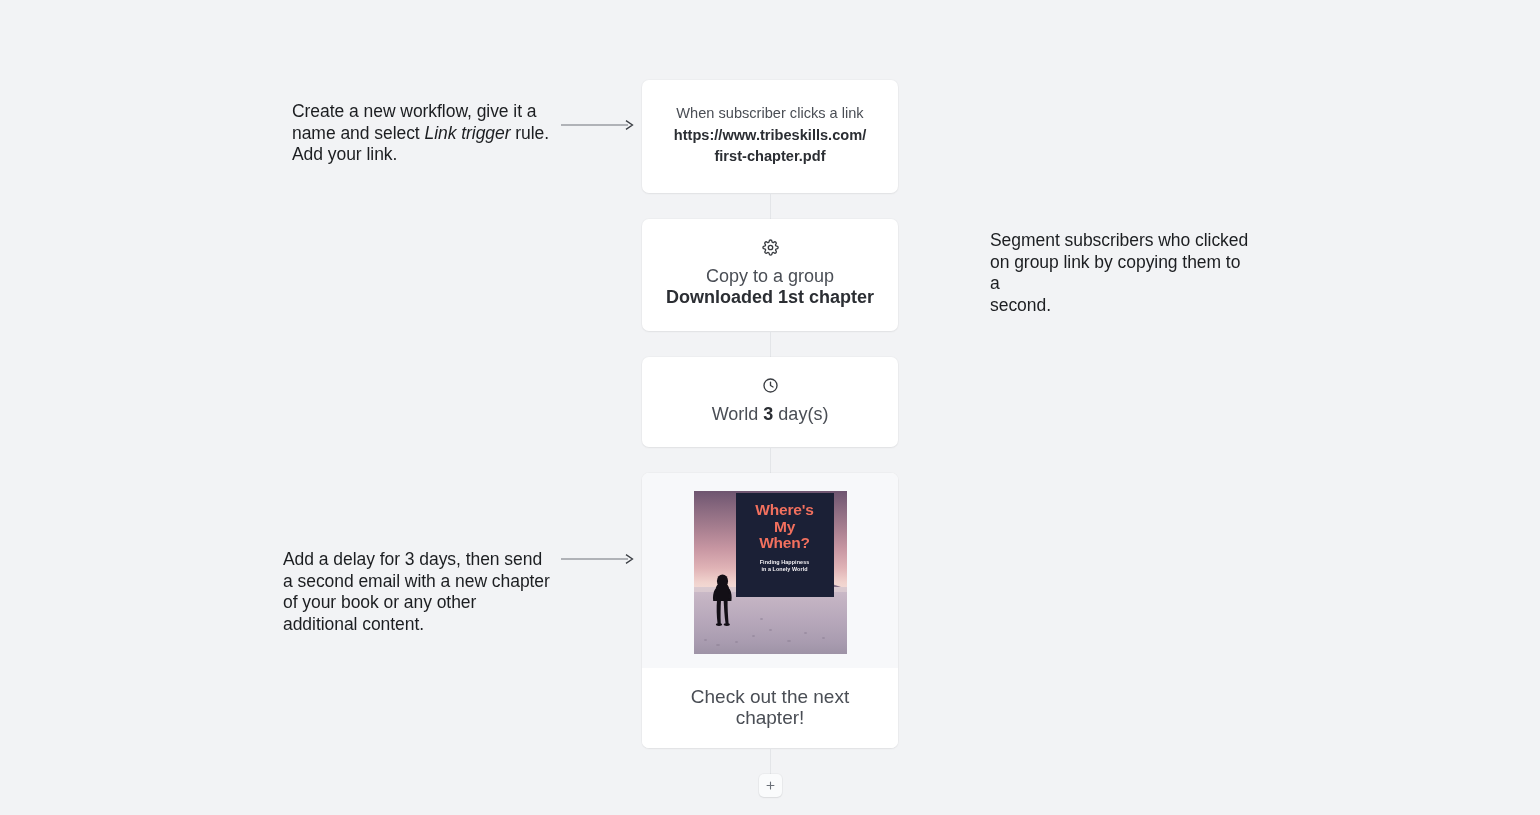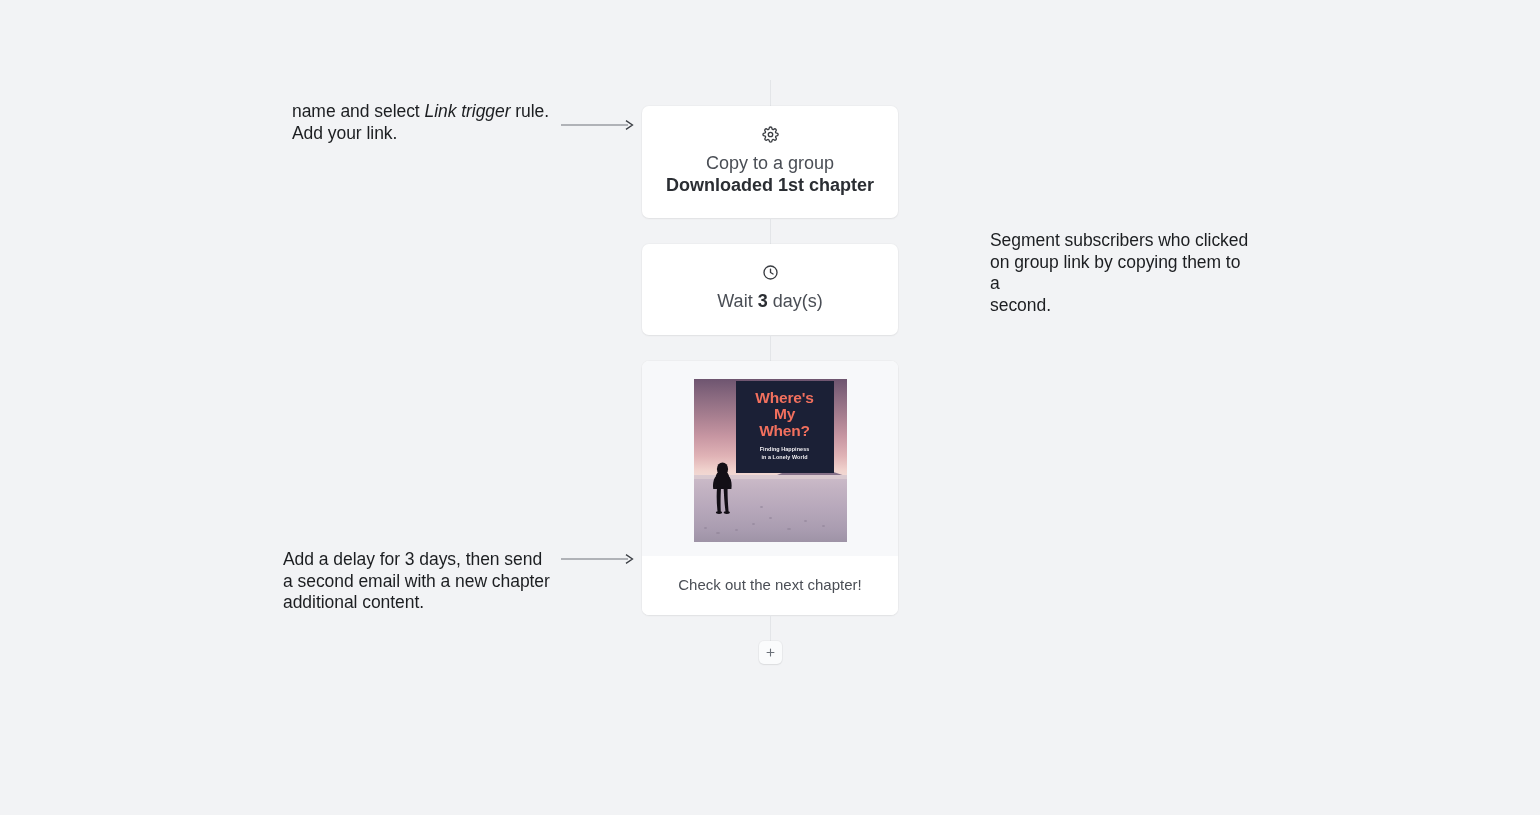--- a/index.html
+++ b/index.html
@@ -87,21 +87,21 @@
   .card-email { padding:0; overflow:hidden; }
   .email-media {
     background:#f7f8fa;
     padding:18px 0 14px;
     display:flex;
     justify-content:center;
   }
   .email-caption {
     background:#ffffff;
     padding:18px 16px 20px;
-    font-size:15px;
+    font-size:19px;
     line-height:21px;
     color:#4a4e55;
   }
 
   
   .book {
     position:relative;
     width:153px;
     height:163px;
     overflow:hidden;
@@ -160,21 +160,21 @@
     width:25px;
     height:52px;
   }
   .figure svg { display:block; width:25px; height:52px; }
   
   .title-panel {
     position:absolute;
     left:42px;
     top:2px;
     width:98px;
-    height:92px;
+    height:104px;
     background:#1b2036;
     display:flex;
     flex-direction:column;
     align-items:center;
     justify-content:flex-start;
     padding-top:9px;
   }
   .book-title {
     font-size:15.5px;
     line-height:16.5px;
@@ -209,33 +209,35 @@
     cursor:pointer;
   }
   .add-btn svg { display:block; width:11px; height:11px; color:#6b7078; }
 </style>
 </head>
 <body style="background: rgb(242, 243, 245);">
 
 <div id="canvas">
 
   <div class="annotation ann-left" style="left:292px; top:101px; width:262px;">
+    <div>Create a new workflow, give it a</div>
     <div><span>name and select </span><em>Link trigger</em><span> rule.</span></div>
     <div>Add your link.</div>
   </div>
 
   <div class="annotation ann-right" style="left:990px; top:230px; width:260px;">
     <div>Segment subscribers who clicked</div>
     <div>on group link by copying them to a</div>
     <div>second.</div>
   </div>
 
   <div class="annotation ann-left" style="left:283px; top:518px; width:268px;margin-top:31px;">
     <div>Add a delay for 3 days, then send</div>
     <div>a second email with a new chapter</div>
+    <div>of your book or any other</div>
     <div>additional content.</div>
   </div>
 
   <div class="arrow" style="left:560px; top:118px;">
     <svg width="76" height="14" viewBox="0 0 76 14" fill="none">
       <path d="M1 7 H68" stroke="#6f737a" stroke-width="1.2"></path>
       <path d="M66 2.6 L72.5 7 L66 11.4" stroke="#3b3e44" stroke-width="1.3" fill="none"></path>
     </svg>
   </div>
 
@@ -245,20 +247,27 @@
 
   <div class="arrow" style="left:560px; top:552px;">
     <svg width="76" height="14" viewBox="0 0 76 14" fill="none">
       <path d="M1 7 H68" stroke="#6f737a" stroke-width="1.2"></path>
       <path d="M66 2.6 L72.5 7 L66 11.4" stroke="#3b3e44" stroke-width="1.3" fill="none"></path>
     </svg>
   </div>
 
   <div id="flow">
 
+    <div class="card card-trigger">
+      <div class="card-body">
+        <div class="card-line">When subscriber clicks a link</div>
+        <div class="card-line strong">https://www.tribeskills.com/</div>
+        <div class="card-line strong">first-chapter.pdf</div>
+      </div>
+    </div>
 
     <div class="connector"></div>
 
     <div class="card card-group">
       <div class="card-body">
         <span class="card-icon">
           <svg viewBox="0 0 24 24" fill="none" stroke="#3a3d42" stroke-width="1.9" stroke-linecap="round" stroke-linejoin="round">
             <circle cx="12" cy="12" r="3.1"></circle>
             <path d="M19.3 14.9a1.6 1.6 0 0 0 .33 1.77l.06.06a1.95 1.95 0 1 1-2.76 2.76l-.06-.06a1.6 1.6 0 0 0-1.77-.33 1.6 1.6 0 0 0-.97 1.47v.17a1.95 1.95 0 0 1-3.9 0v-.09a1.6 1.6 0 0 0-1.05-1.47 1.6 1.6 0 0 0-1.77.33l-.06.06a1.95 1.95 0 1 1-2.76-2.76l.06-.06a1.6 1.6 0 0 0 .33-1.77 1.6 1.6 0 0 0-1.47-.97H3.3a1.95 1.95 0 0 1 0-3.9h.09A1.6 1.6 0 0 0 4.86 9.1a1.6 1.6 0 0 0-.33-1.77l-.06-.06A1.95 1.95 0 1 1 7.23 4.5l.06.06a1.6 1.6 0 0 0 1.77.33h.08A1.6 1.6 0 0 0 10.1 3.4V3.3a1.95 1.95 0 0 1 3.9 0v.09a1.6 1.6 0 0 0 .97 1.47 1.6 1.6 0 0 0 1.77-.33l.06-.06a1.95 1.95 0 1 1 2.76 2.76l-.06.06a1.6 1.6 0 0 0-.33 1.77v.08a1.6 1.6 0 0 0 1.47.97h.17a1.95 1.95 0 0 1 0 3.9h-.09a1.6 1.6 0 0 0-1.42.92z"></path>
           </svg>
@@ -271,21 +280,21 @@
     <div class="connector"></div>
 
     <div class="card card-wait">
       <div class="card-body">
         <span class="card-icon">
           <svg viewBox="0 0 24 24" fill="none" stroke="#3a3d42" stroke-width="1.9" stroke-linecap="round" stroke-linejoin="round">
             <circle cx="12" cy="12" r="9.2"></circle>
             <path d="M12 7.2 V12 L15.6 14.1"></path>
           </svg>
         </span>
-        <div class="card-line"><span>Wait</span> <span class="num">3</span> <span>day(s)</span></div>
+        <div class="card-line"><span>World</span> <span class="num">3</span> <span>day(s)</span></div>
       </div>
     </div>
 
     <div class="connector"></div>
 
     <div class="card card-email">
       <div class="email-media">
         <div class="book">
           <div class="sky"></div>
           <div class="ridge"></div>

